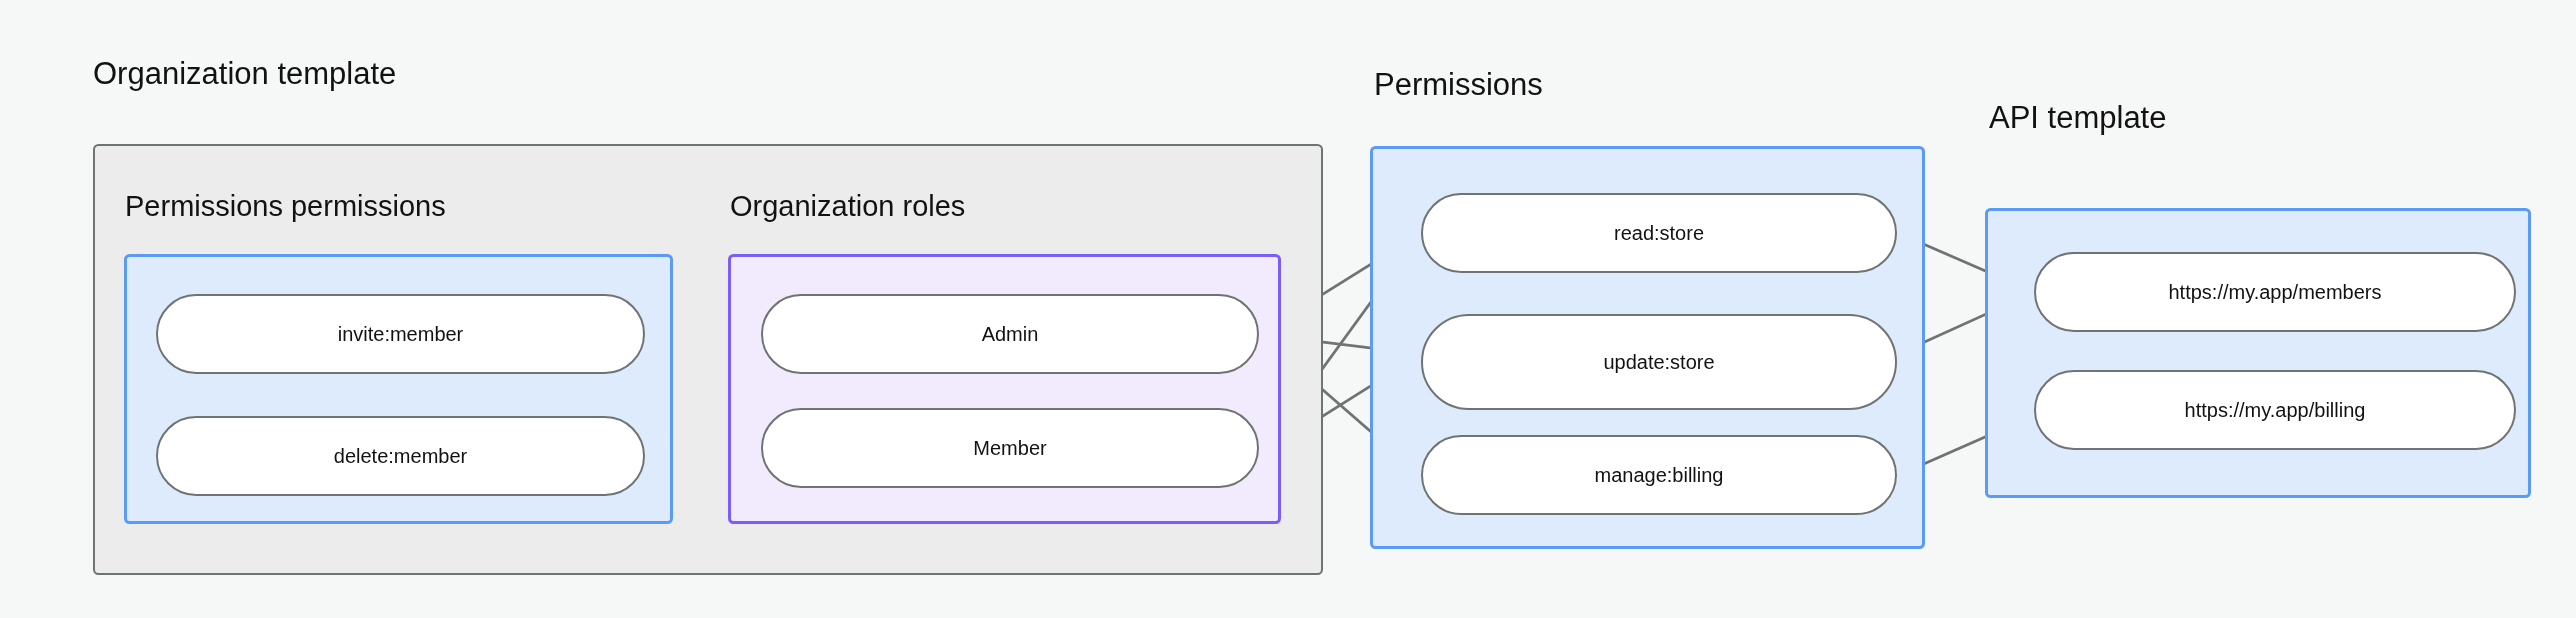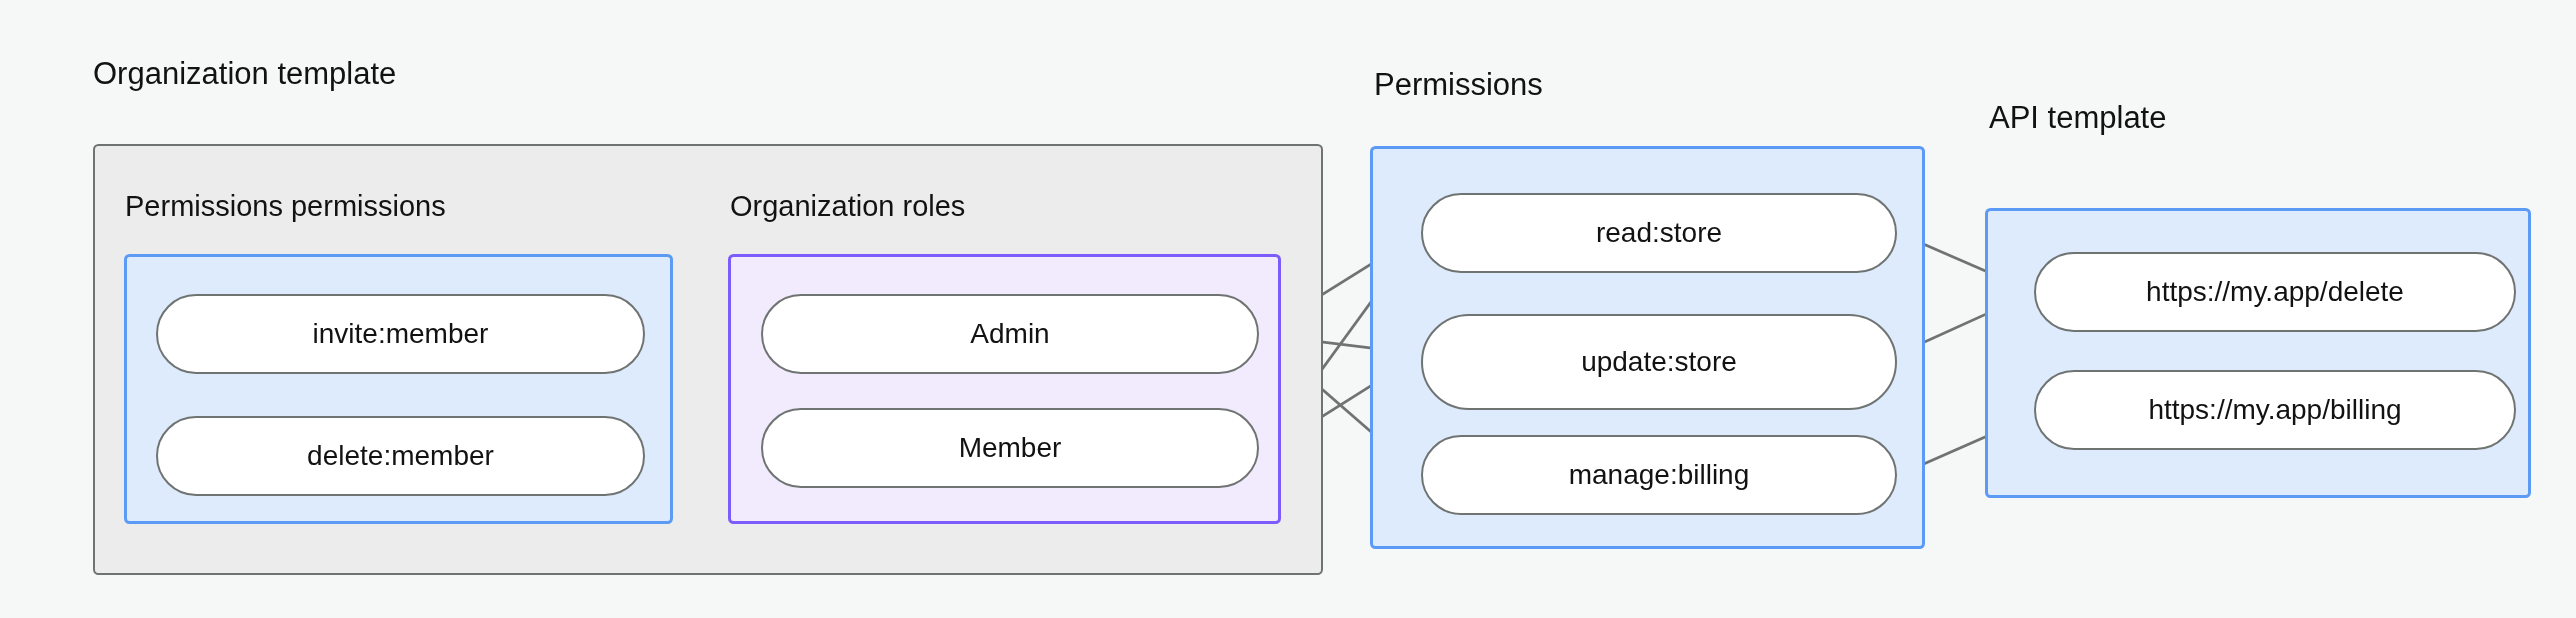--- a/index.html
+++ b/index.html
@@ -62,21 +62,21 @@
   .pill {
     position: absolute;
     box-sizing: border-box;
     background: #ffffff;
     border: 2.7px solid #6f7472;
     border-radius: 912px;
     display: flex;
     align-items: center;
     justify-content: center;
     color: #121212;
-    font-size: 28px;
+    font-size: 20px;
     white-space: nowrap;
   }
 
   
   #edges {
     position: absolute;
     left: 0;
     top: 0;
     width: 2576px;
     height: 619px;
@@ -148,17 +148,17 @@
   <div class="box box-blue" style="left:1334px; top:146px; width:555px; height:403px;"></div>
 
   <div class="pill" style="left:1385px; top:193px; width:476px; height:80px;">read:store</div>
   <div class="pill" style="left:1385px; top:314px; width:476px; height:96px;">update:store</div>
   <div class="pill" style="left:1385px; top:435px; width:476px; height:80px;">manage:billing</div>
 
   <div class="group-title" style="left:1953px; top:102px;">API template</div>
 
   <div class="box box-blue" style="left:1949px; top:208px; width:546px; height:290px;"></div>
 
-  <div class="pill" style="left:1998px; top:252px; width:482px; height:80px;">https://my.app/delete</div>
+  <div class="pill" style="left:1998px; top:252px; width:482px; height:80px;">https://my.app/members</div>
   <div class="pill" style="left:1998px; top:370px; width:482px; height:80px;">https://my.app/billing</div>
 
 </div>
 
 
 </body></html>

